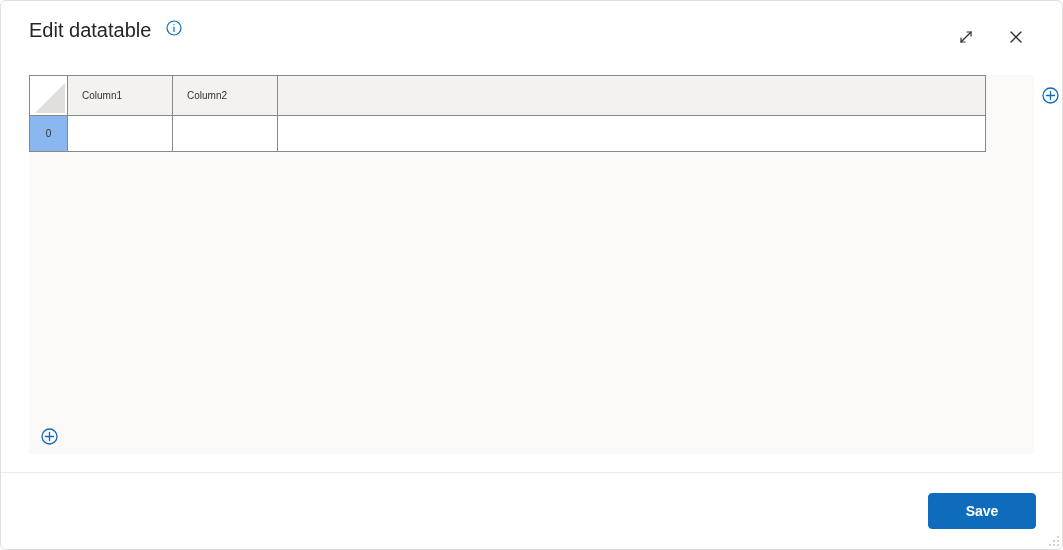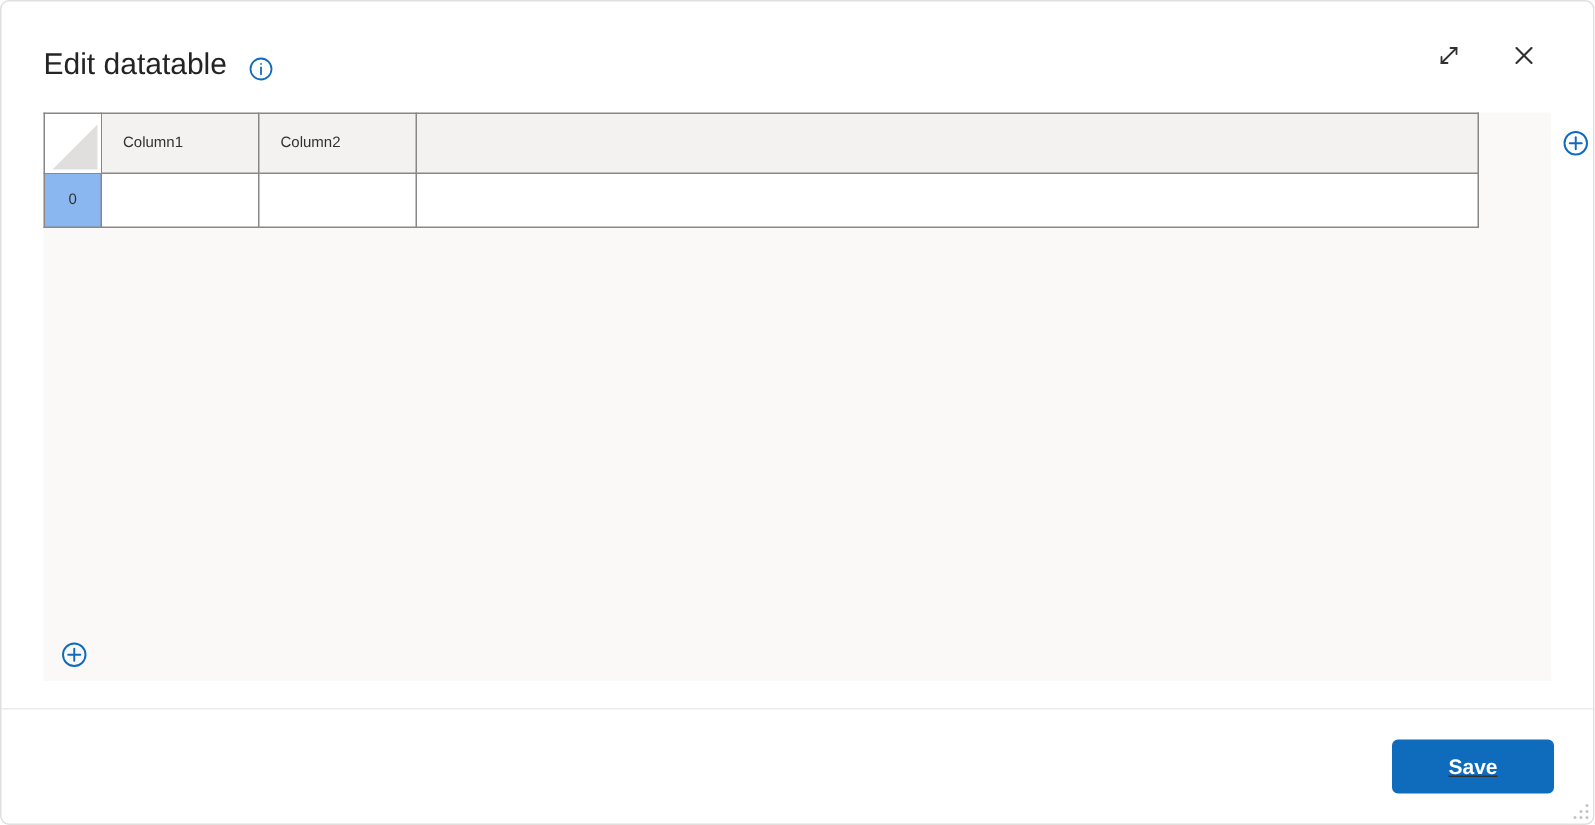--- a/index.html
+++ b/index.html
@@ -19,21 +19,21 @@
       width: 100%;
       height: 100%;
       border: 1px solid #e1dfde;
       border-radius: 6px;
       display: flex;
       flex-direction: column;
       position: relative;
     }
     .header {
       display: flex;
-      align-items: flex-end;
+      align-items: flex-start;
       padding: 18px 28px 10px 28px;
       gap: 14px;
     }
     .title {
       font-size: 20px;
       font-weight: 400;
       color: #252423;
     }
     .info-icon {
       display: inline-flex;
@@ -169,21 +169,20 @@
     .table-shell {
       position: relative;
       flex: 1;
     }
     .footer {
       border-top: 1px solid #edebe9;
       padding: 20px 26px 20px 26px;
       display: flex;
       justify-content: flex-end;
       gap: 12px;
-      text-decoration: underline;
     }
     .btn {
       min-width: 108px;
       height: 36px;
       font-size: 14px;
       font-weight: 600;
       border-radius: 4px;
       cursor: pointer;
       display: inline-flex;
       align-items: center;

